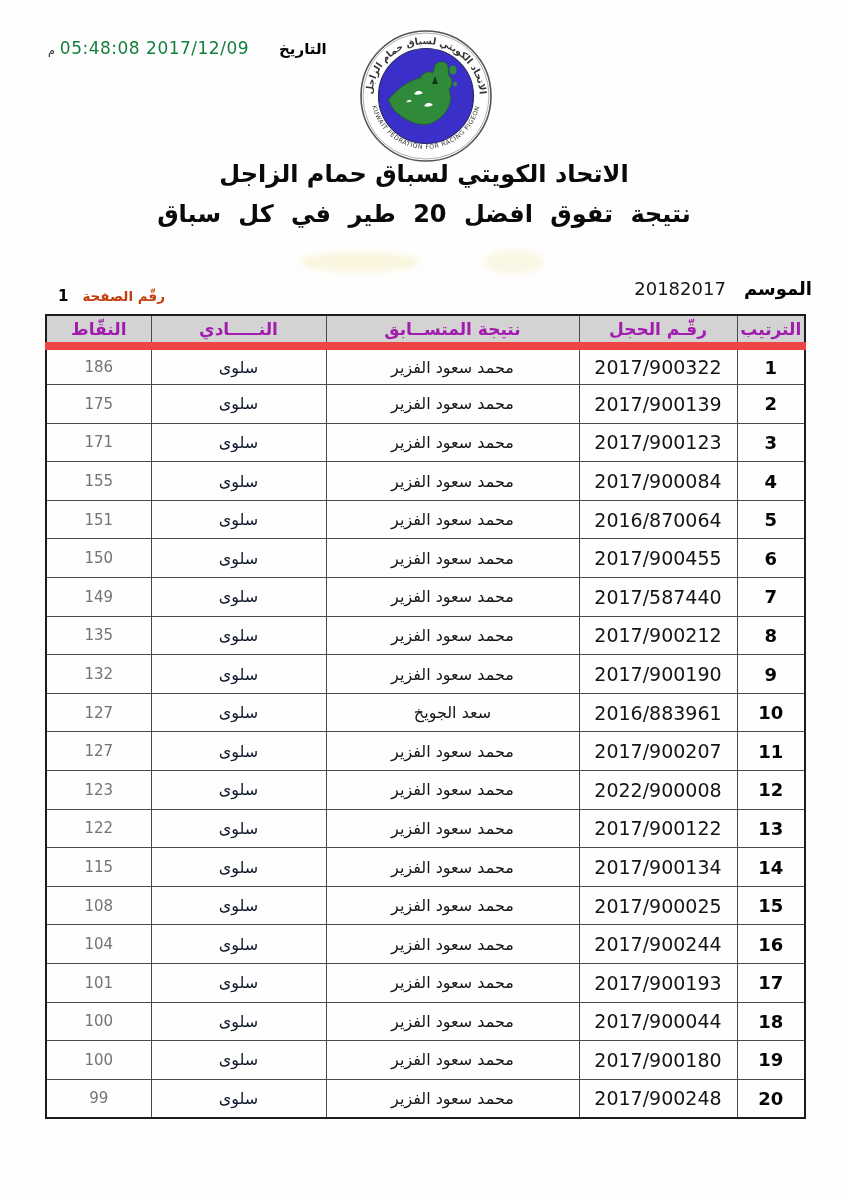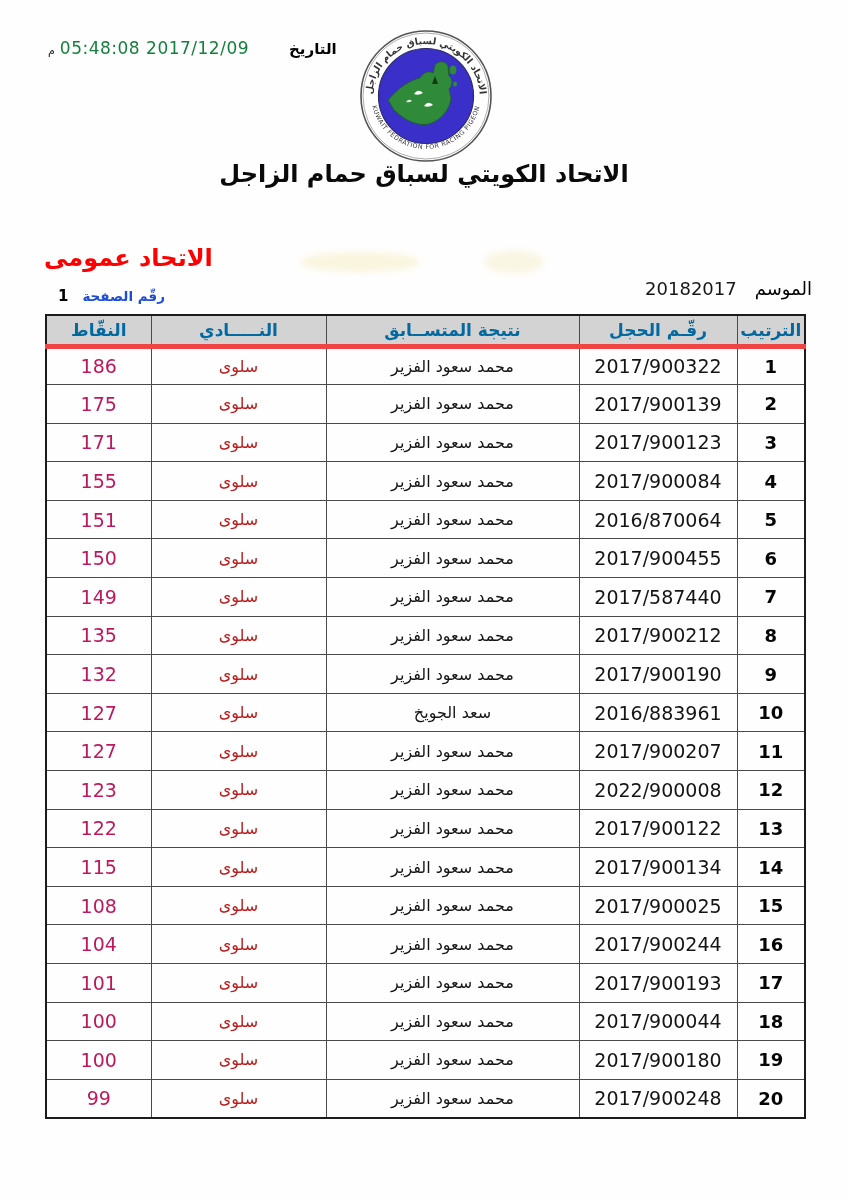--- a/index.html
+++ b/index.html
@@ -11,21 +11,21 @@
     color:#111;
   }
 
   
   .dateline {
     position:absolute; top:38px; left:48px;
     display:flex; direction:ltr; align-items:baseline;
   }
   .dateline .meridiem { font-size:11px; color:#222; margin-right:5px; }
   .dateline .datetime { font-size:17px; color:#15803d; letter-spacing:0.5px; }
-  .dateline .date-label { font-size:15px; font-weight:bold; margin-left:40px; color:#000; }
+  .dateline .date-label { font-size:15px; font-weight:bold; margin-left:30px; color:#000; }
 
   
   .logo-wrap { position:absolute; top:28px; left:358px; width:136px; height:136px; }
 
   
   .title1 { position:absolute; top:160px; left:0; width:100%; text-align:center;
             font-size:24px; font-weight:bold; direction:rtl; color:#0a0a0a; }
   .title2 { position:absolute; top:200px; left:0; width:100%; text-align:center;
             font-size:24px; font-weight:bold; direction:rtl; word-spacing:9px; color:#0a0a0a; }
 
@@ -40,49 +40,49 @@
   .smudge.a { top:252px; left:300px; width:120px; height:20px;
               background:rgba(235,225,150,0.30); }
   .smudge.b { top:250px; left:484px; width:60px; height:24px;
               background:rgba(235,225,150,0.25); }
 
   
   .season-line {
     position:absolute; top:278px; right:36px;
     display:flex; direction:rtl; align-items:baseline; gap:18px;
   }
-  .season-label { font-size:18px; font-weight:normal; color:#000; }
+  .season-label { font-size:18px; font-weight:bold; color:#000; }
   .season-value { font-size:18px; color:#161616; }
   .pageno-line {
     position:absolute; top:287px; left:58px;
     display:flex; direction:rtl; align-items:baseline; gap:14px;
   }
-  .page-label { font-size:13.5px; font-weight:bold; color:#1d4ed8; }
+  .page-label { font-size:13.5px; font-weight:bold; color:#c2410c; }
   .page-value { font-size:15px; font-weight:bold; color:#000; }
 
   
   .results {
     position:absolute; top:314px; left:45px; width:759px;
     border-collapse:collapse; direction:rtl; table-layout:fixed;
     border:2px solid #1b1b1b;
   }
   .results th, .results td {
     border:1px solid #4a4a4a; text-align:center; vertical-align:middle;
     overflow:hidden; white-space:nowrap;
   }
   .results thead th {
     background:#d3d3d3; height:31px; font-size:17px; font-weight:bold;
-    color:#0369a1; border-bottom:5px solid #ef4444;
+    color:#a21caf; border-bottom:8px solid #ef4444;
   }
   .results tbody td { height:38.6px; }
   .c-rank   { font-size:18px; font-weight:bold; color:#050505; }
   .c-ring   { font-size:19px; direction:ltr; color:#141414; }
   .c-name   { font-size:16px; color:#141414; }
-  .c-club   { font-size:16px; color:#b91c1c;margin-left:16px; }
-  .c-points { font-size:19px; direction:ltr; color:#be185d; }
+  .c-club   { font-size:16px; color:#0f172a;margin-left:16px; }
+  .c-points { font-size:15px; direction:ltr; color:#737373; }
 </style>
 </head>
 <body>
 
 <div class="page">
 
   <div class="dateline">
     <span class="meridiem">م</span>
     <span class="datetime">05:48:08 2017/12/09</span>
     <span class="date-label">التاريخ</span>
@@ -110,22 +110,22 @@
         <textPath href="#arcTop" startOffset="50%" text-anchor="middle">الاتحاد الكويتي لسباق حمام الزاجل</textPath>
       </text>
       <path id="arcBot" d="M 13,66 A 55,55 0 0 0 123,66" fill="none"></path>
       <text font-size="6.2" fill="#333" letter-spacing="0.6" font-family="DejaVu Sans, sans-serif">
         <textPath href="#arcBot" startOffset="50%" text-anchor="middle">KUWAIT FEDRATION FOR RACING PIGEON</textPath>
       </text>
     </svg>
   </div>
 
   <div class="title1">الاتحاد الكويتي لسباق حمام الزاجل</div>
-
-  <div class="section-heading">الاتحاد عمومى</div>
+  <div class="title2">نتيجة تفوق افضل 20 طير في كل سباق</div>
+
 
   <div class="smudge a"></div>
   <div class="smudge b"></div>
 
   <div class="season-line">
     <span class="season-label">الموسم</span>
     <span class="season-value">20182017</span>
   </div>
 
   <div class="pageno-line">

